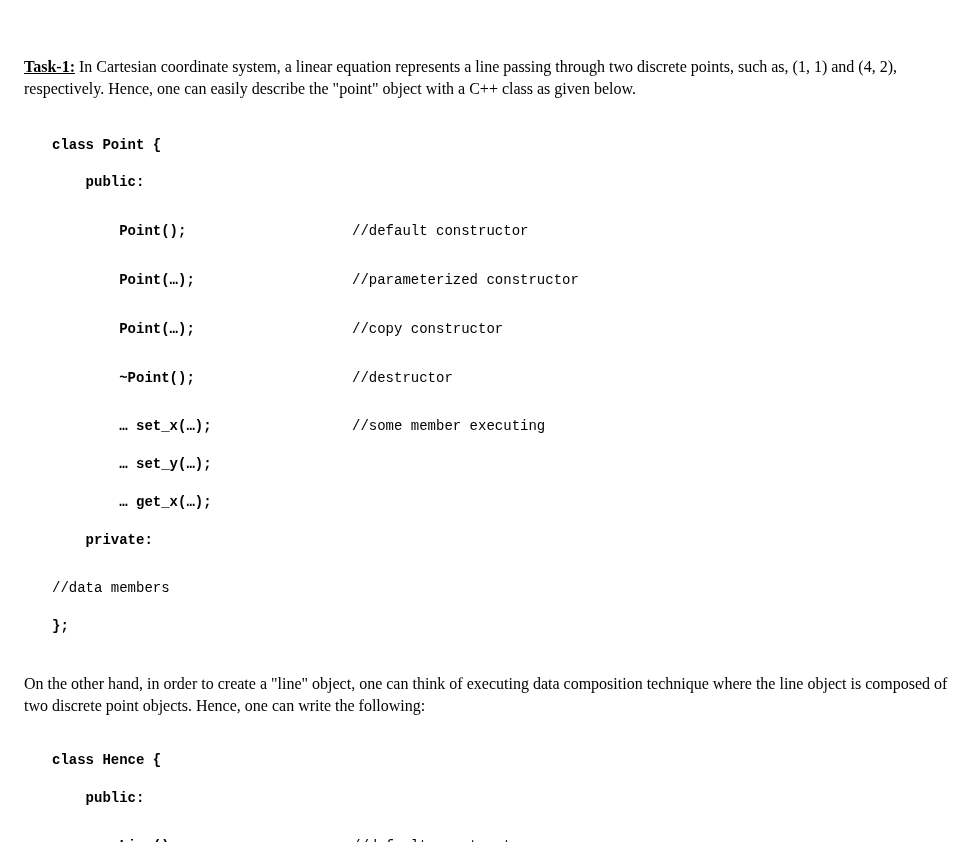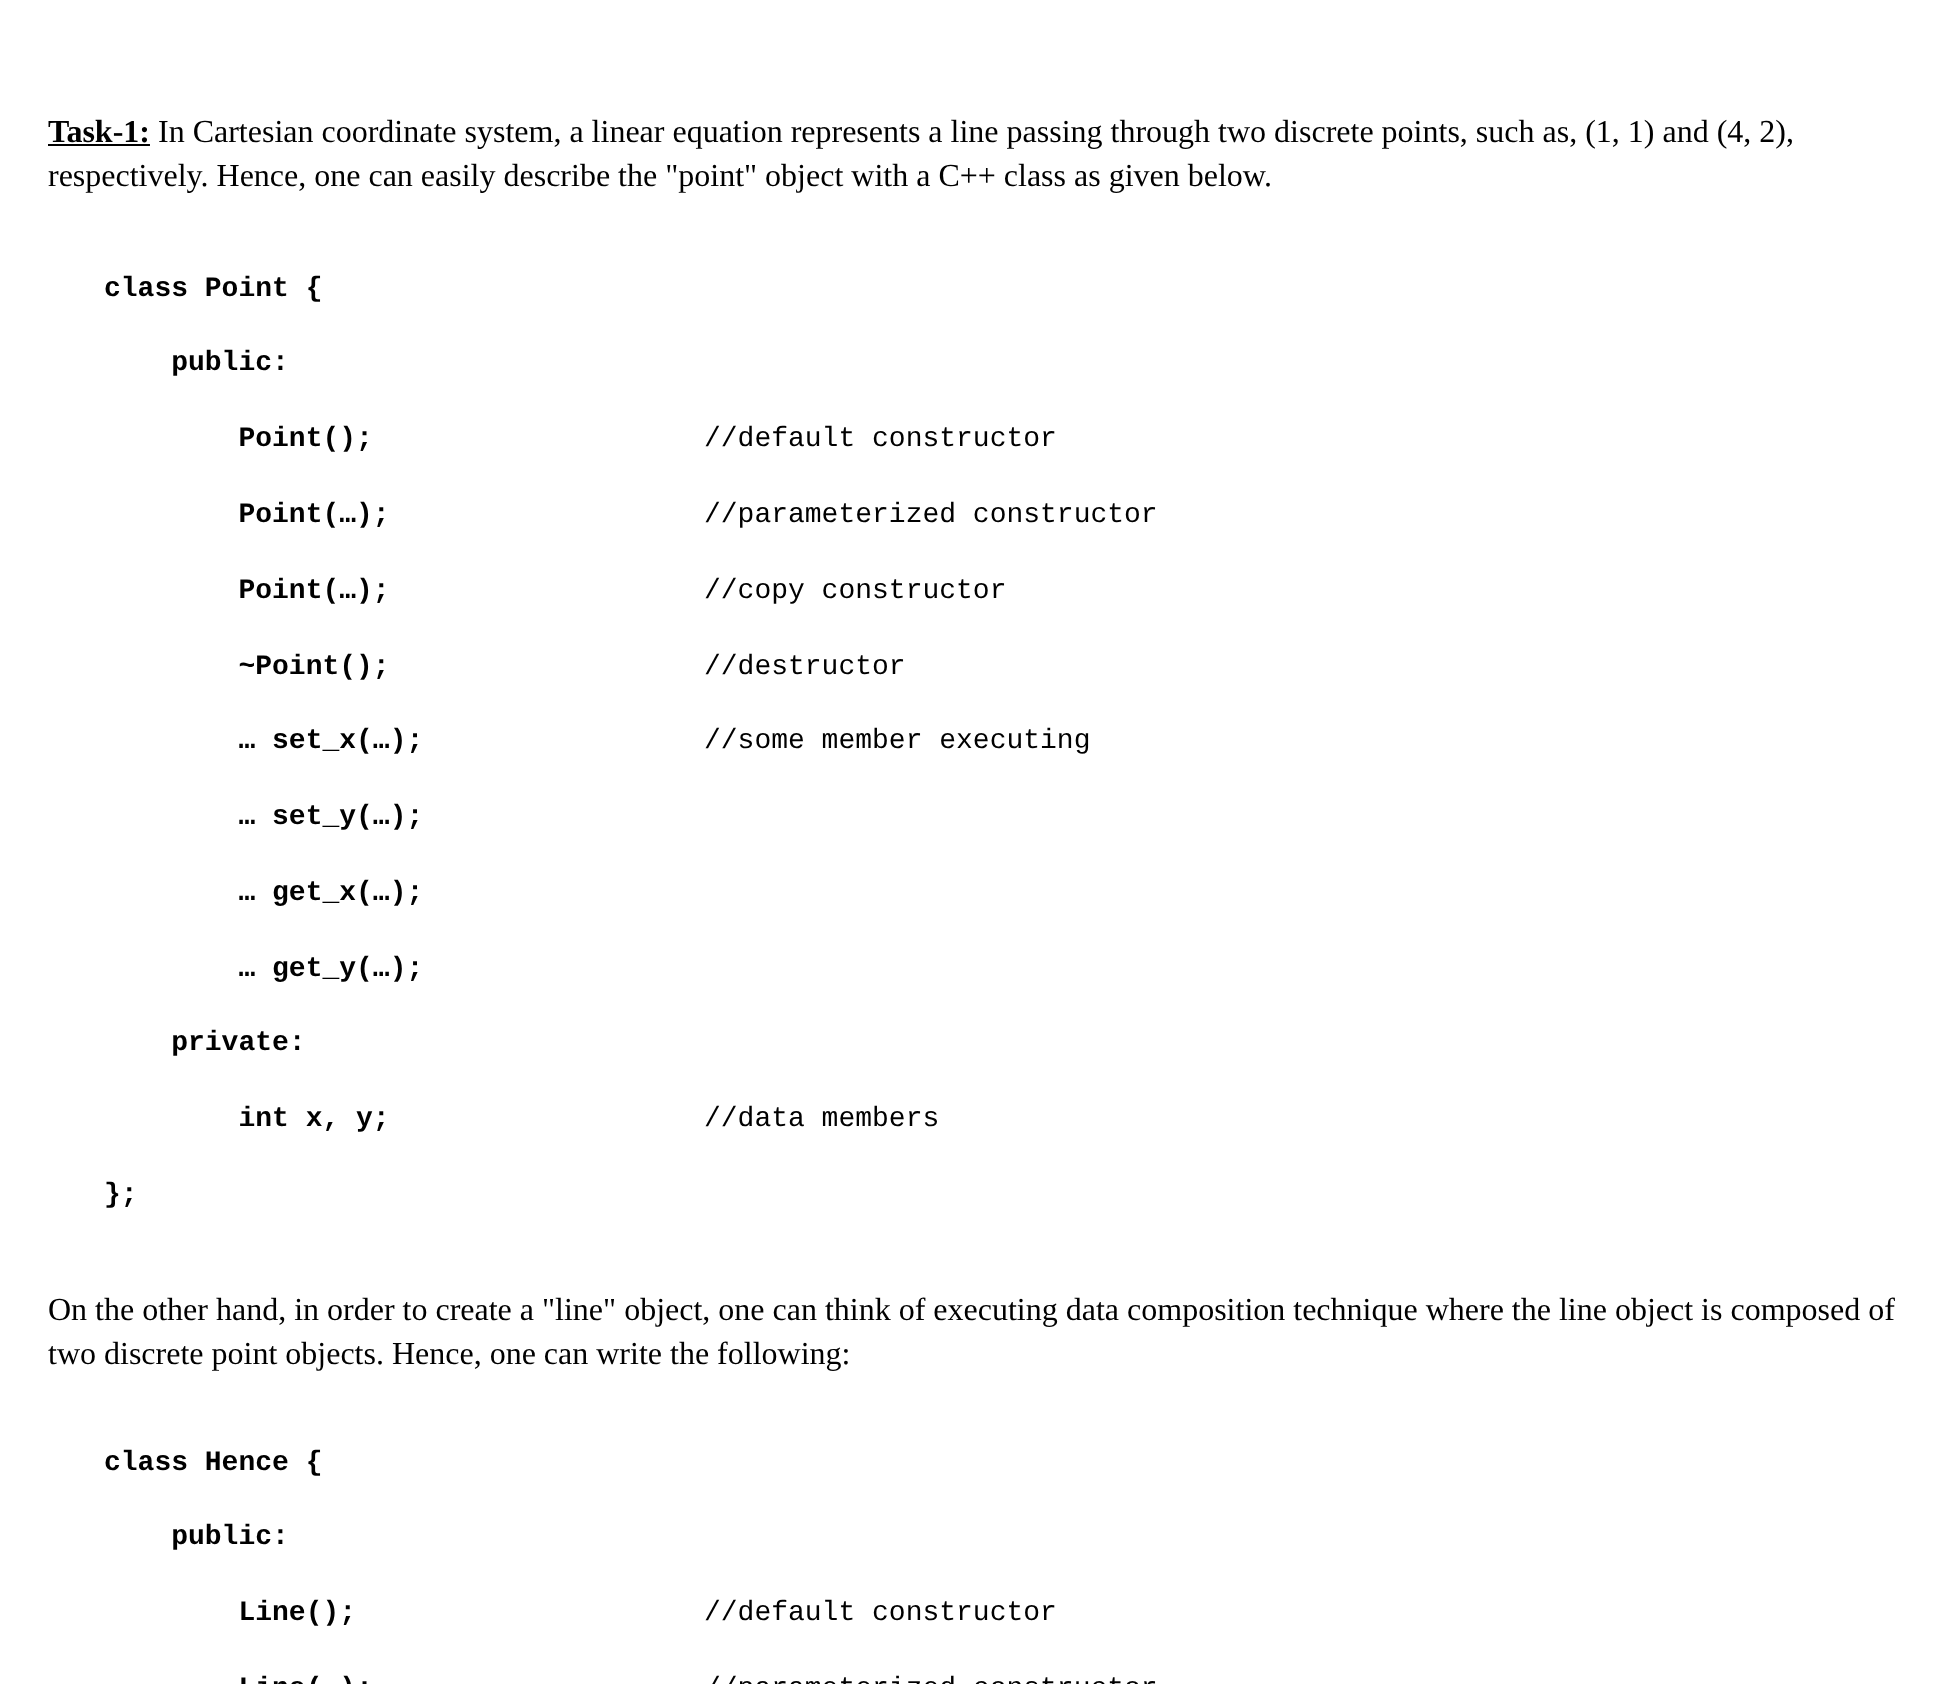--- a/index.html
+++ b/index.html
@@ -32,20 +32,21 @@
     .code-line {
       display: flex;
       align-items: flex-end;
     }
     .code-left {
       display: inline-block;
       min-width: 300px;
     }
     .code-comment {
       font-weight: normal;
+      margin-top: 11px;
     }
     .body-para {
       margin: 12px 0 14px 0;
     }
   </style>
 </head>
 <body>
 
 <div class="intro">
   <span class="task-label">Task-1:</span><span> In Cartesian coordinate system, a linear equation represents a line passing through two discrete points, such as, (1, 1) and (4, 2), respectively. Hence, one can easily describe the "point" object with a C++ class as given below.</span>
@@ -54,23 +55,22 @@
 <div class="code-block">
 <div class="code-line"><span class="code-left">class Point {</span></div>
 <div class="code-line"><span class="code-left">    public:</span></div>
 <div class="code-line"><span class="code-left">        Point();</span><span class="code-comment">//default constructor</span></div>
 <div class="code-line"><span class="code-left">        Point(…);</span><span class="code-comment">//parameterized constructor</span></div>
 <div class="code-line"><span class="code-left">        Point(…);</span><span class="code-comment">//copy constructor</span></div>
 <div class="code-line"><span class="code-left">        ~Point();</span><span class="code-comment">//destructor</span></div>
 <div class="code-line"><span class="code-left">        … set_x(…);</span><span class="code-comment">//some member executing</span></div>
 <div class="code-line"><span class="code-left">        … set_y(…);</span></div>
 <div class="code-line"><span class="code-left">        … get_x(…);</span></div>
-<div class="code-line"><span class="code-left">        … get_y(…);</span></div>
 <div class="code-line"><span class="code-left">    private:</span></div>
-<div class="code-line"><span class="code-left">        int x, y;</span><span class="code-comment">//data members</span></div>
+<div class="code-line"><span class="code-comment">//data members</span></div>
 <div class="code-line"><span class="code-left">};</span></div>
 </div>
 
 <div class="body-para">On the other hand, in order to create a "line" object, one can think of executing data composition technique where the line object is composed of two discrete point objects. Hence, one can write the following:</div>
 
 <div class="code-block">
 <div class="code-line"><span class="code-left">class Hence {</span></div>
 <div class="code-line"><span class="code-left">    public:</span></div>
 <div class="code-line"><span class="code-left">        Line();</span><span class="code-comment">//default constructor</span></div>
 <div class="code-line"><span class="code-left">        Line(…);</span><span class="code-comment">//parameterized constructor</span></div>

